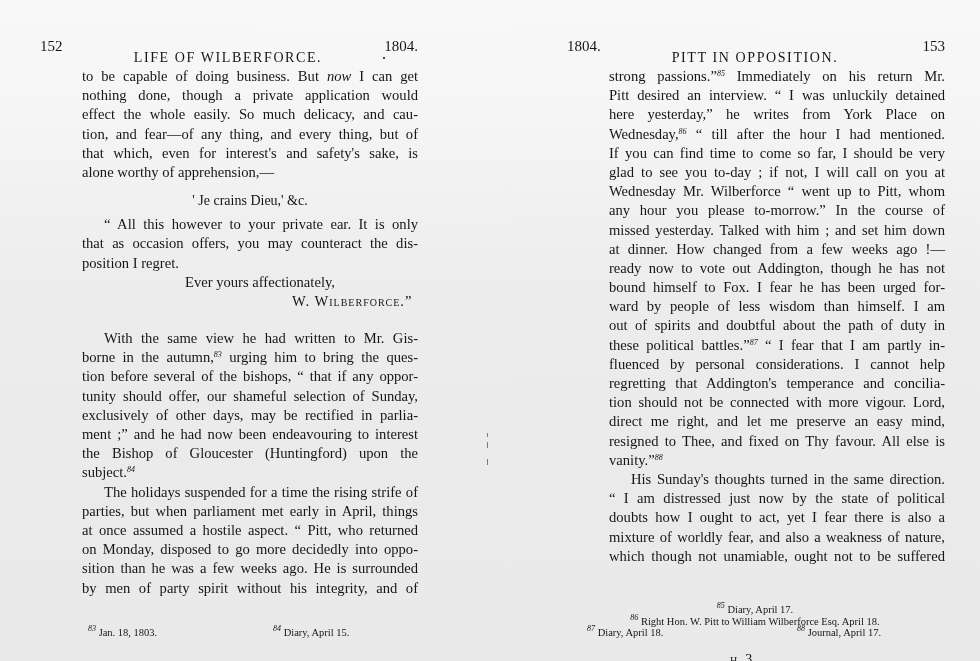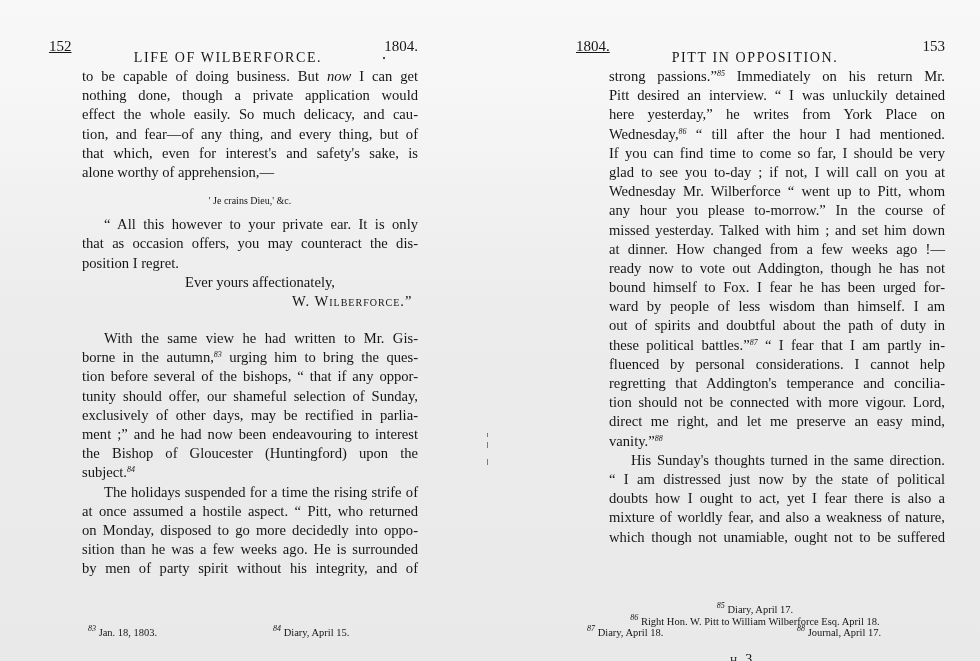--- a/index.html
+++ b/index.html
@@ -10,34 +10,34 @@
       color: #161616;
       position: relative;
     }
     .page { position: absolute; top: 0; }
     .page.left { left: 38px; width: 380px; }
     .page.right { left: 565px; width: 380px; }
     .running-head {
       position: absolute; top: 38px; left: 0; right: 0; height: 20px;
       font-size: 15px;
     }
-    .running-head .num-l { position: absolute; left: 11px; text-decoration: underline; }
+    .running-head .num-l { position: absolute; left: 2px; }
     .running-head .num-r { position: absolute; right: 0; }
     .running-head .title {
       position: absolute; left: 0; right: 0; text-align: center;
       font-size: 14px; letter-spacing: 1.6px; text-transform: uppercase; top: 12px;
     }
     .body {
       position: absolute; top: 67px; left: 0; right: 0;
       font-size: 14.6px; line-height: 19.2px; text-align: justify; margin-left: 44px;
     }
     .line { display: block; height: 19.2px; white-space: nowrap; text-align: justify; text-align-last: justify; }
     .line.last { text-align-last: left; }
     .line.indent { padding-left: 22px; }
-    .line.center { text-align: right; text-align-last: center; font-size: 10px; height: 19px; line-height: 22px; }
+    .line.center { text-align: right; text-align-last: center; font-size: 14px; height: 19px; line-height: 22px; }
     .line.closing { text-align-last: left; padding-left: 103px; }
     .line.sig { text-align-last: left; padding-left: 210px; }
     .sc { font-variant: small-caps; letter-spacing: 1px; }
     sup { font-size: 8px; vertical-align: 5px; line-height: 0; font-style: italic; }
     .footnotes { position: absolute; font-size: 10.5px; line-height: 11.5px; left: 0; right: 0; }
     .page.left .footnotes { top: 627px; }
     .page.left .footnotes .fn-a { position: absolute; left: 50px; }
     .page.left .footnotes .fn-b { position: absolute; left: 235px; }
     .page.right .footnotes { top: 604px; text-align: center; }
     .page.right .footnotes .row { height: 11.5px; position: relative; }
@@ -74,20 +74,21 @@
     <div style="height:18px"></div>
     <span class="line indent">With the same view he had written to Mr. Gis-</span>
     <span class="line"><span>borne in the autumn,</span><sup>83</sup><span> urging him to bring the ques-</span></span>
     <span class="line">tion before several of the bishops, “ that if any oppor-</span>
     <span class="line">tunity should offer, our shameful selection of Sunday,</span>
     <span class="line">exclusively of other days, may be rectified in parlia-</span>
     <span class="line">ment ;” and he had now been endeavouring to interest</span>
     <span class="line">the Bishop of Gloucester (Huntingford) upon the</span>
     <span class="line last"><span>subject.</span><sup>84</sup></span>
     <span class="line indent">The holidays suspended for a time the rising strife of</span>
+    <span class="line">parties, but when parliament met early in April, things</span>
     <span class="line">at once assumed a hostile aspect. “ Pitt, who returned</span>
     <span class="line">on Monday, disposed to go more decidedly into oppo-</span>
     <span class="line">sition than he was a few weeks ago. He is surrounded</span>
     <span class="line">by men of party spirit without his integrity, and of</span>
   </div>
   <div class="footnotes">
     <span class="fn-a"><sup>83</sup> <span>Jan. 18, 1803.</span></span>
     <span class="fn-b"><sup>84</sup> <span>Diary, April 15.</span></span>
   </div>
 </div>
@@ -116,20 +117,21 @@
     <span class="line">at dinner. How changed from a few weeks ago !—</span>
     <span class="line">ready now to vote out Addington, though he has not</span>
     <span class="line">bound himself to Fox. I fear he has been urged for-</span>
     <span class="line">ward by people of less wisdom than himself. I am</span>
     <span class="line">out of spirits and doubtful about the path of duty in</span>
     <span class="line"><span>these political battles.”</span><sup>87</sup><span> “ I fear that I am partly in-</span></span>
     <span class="line">fluenced by personal considerations. I cannot help</span>
     <span class="line">regretting that Addington's temperance and concilia-</span>
     <span class="line">tion should not be connected with more vigour. Lord,</span>
     <span class="line">direct me right, and let me preserve an easy mind,</span>
+    <span class="line">resigned to Thee, and fixed on Thy favour. All else is</span>
     <span class="line last"><span>vanity.”</span><sup>88</sup></span>
     <span class="line indent">His Sunday's thoughts turned in the same direction.</span>
     <span class="line">“ I am distressed just now by the state of political</span>
     <span class="line">doubts how I ought to act, yet I fear there is also a</span>
     <span class="line">mixture of worldly fear, and also a weakness of nature,</span>
     <span class="line">which though not unamiable, ought not to be suffered</span>
   </div>
   <div class="footnotes">
     <div class="row"><sup>85</sup> <span>Diary, April 17.</span></div>
     <div class="row"><sup>86</sup> <span>Right Hon. W. Pitt to William Wilberforce Esq. April 18.</span></div>

